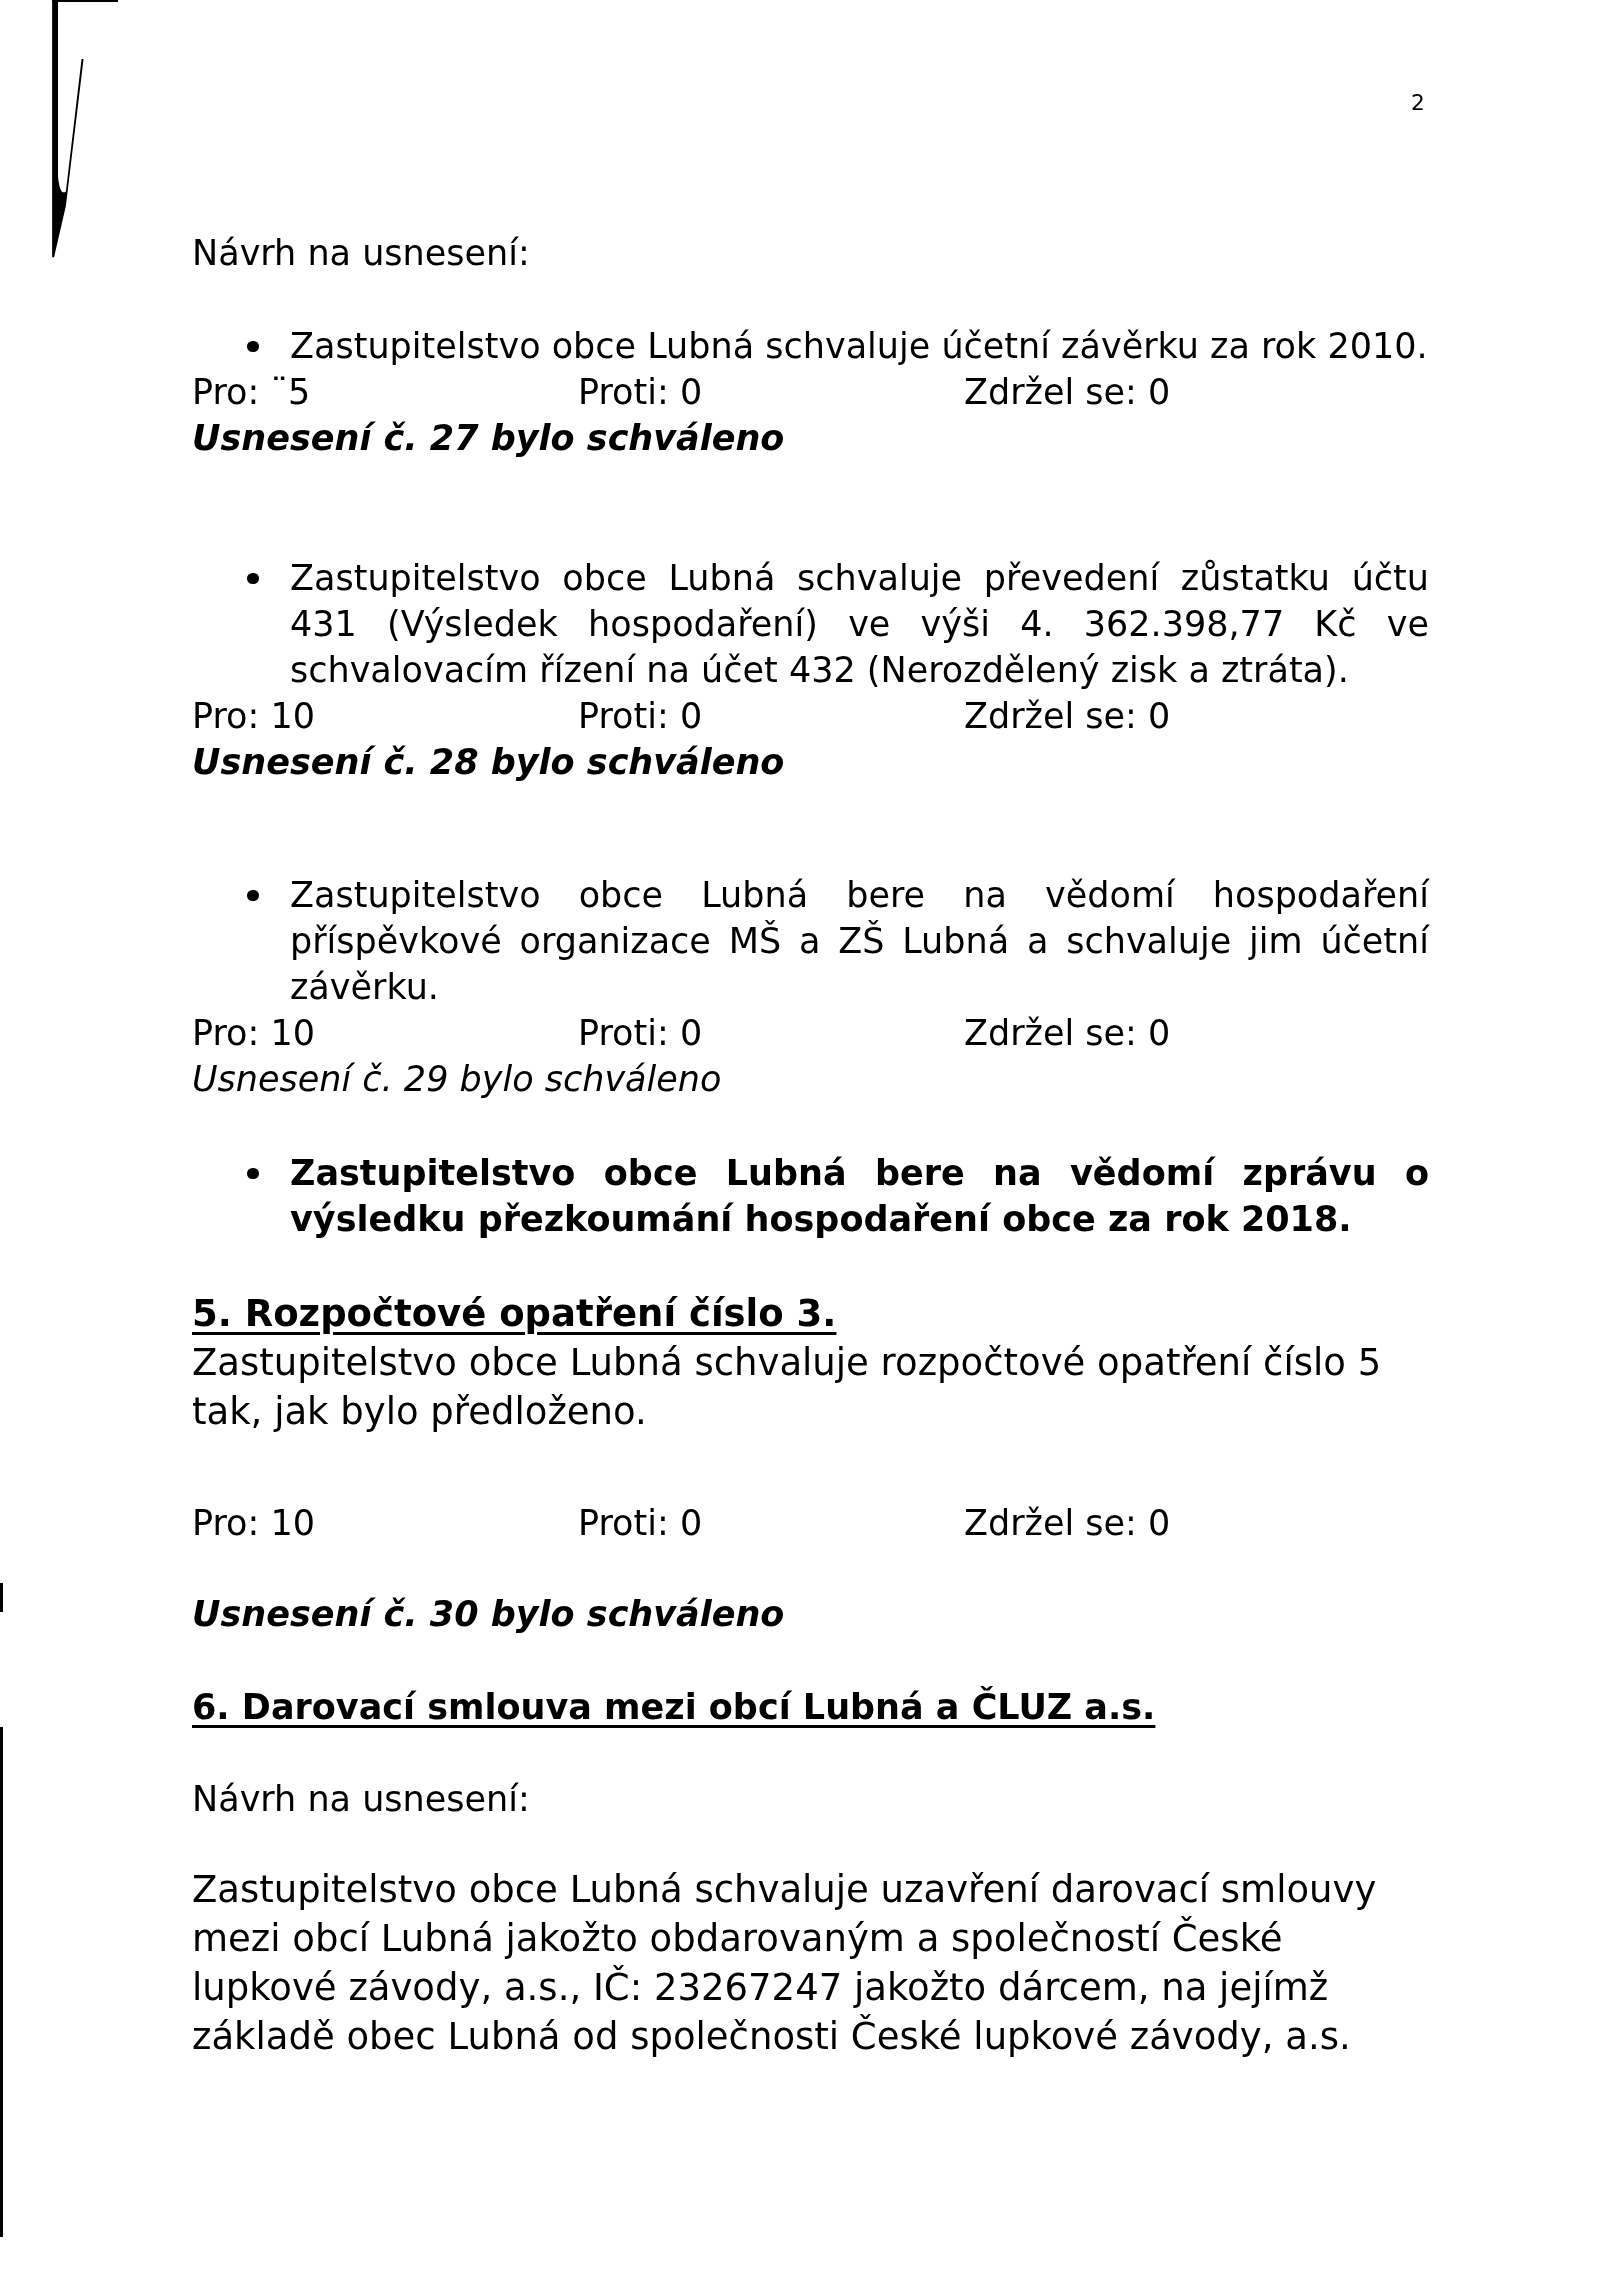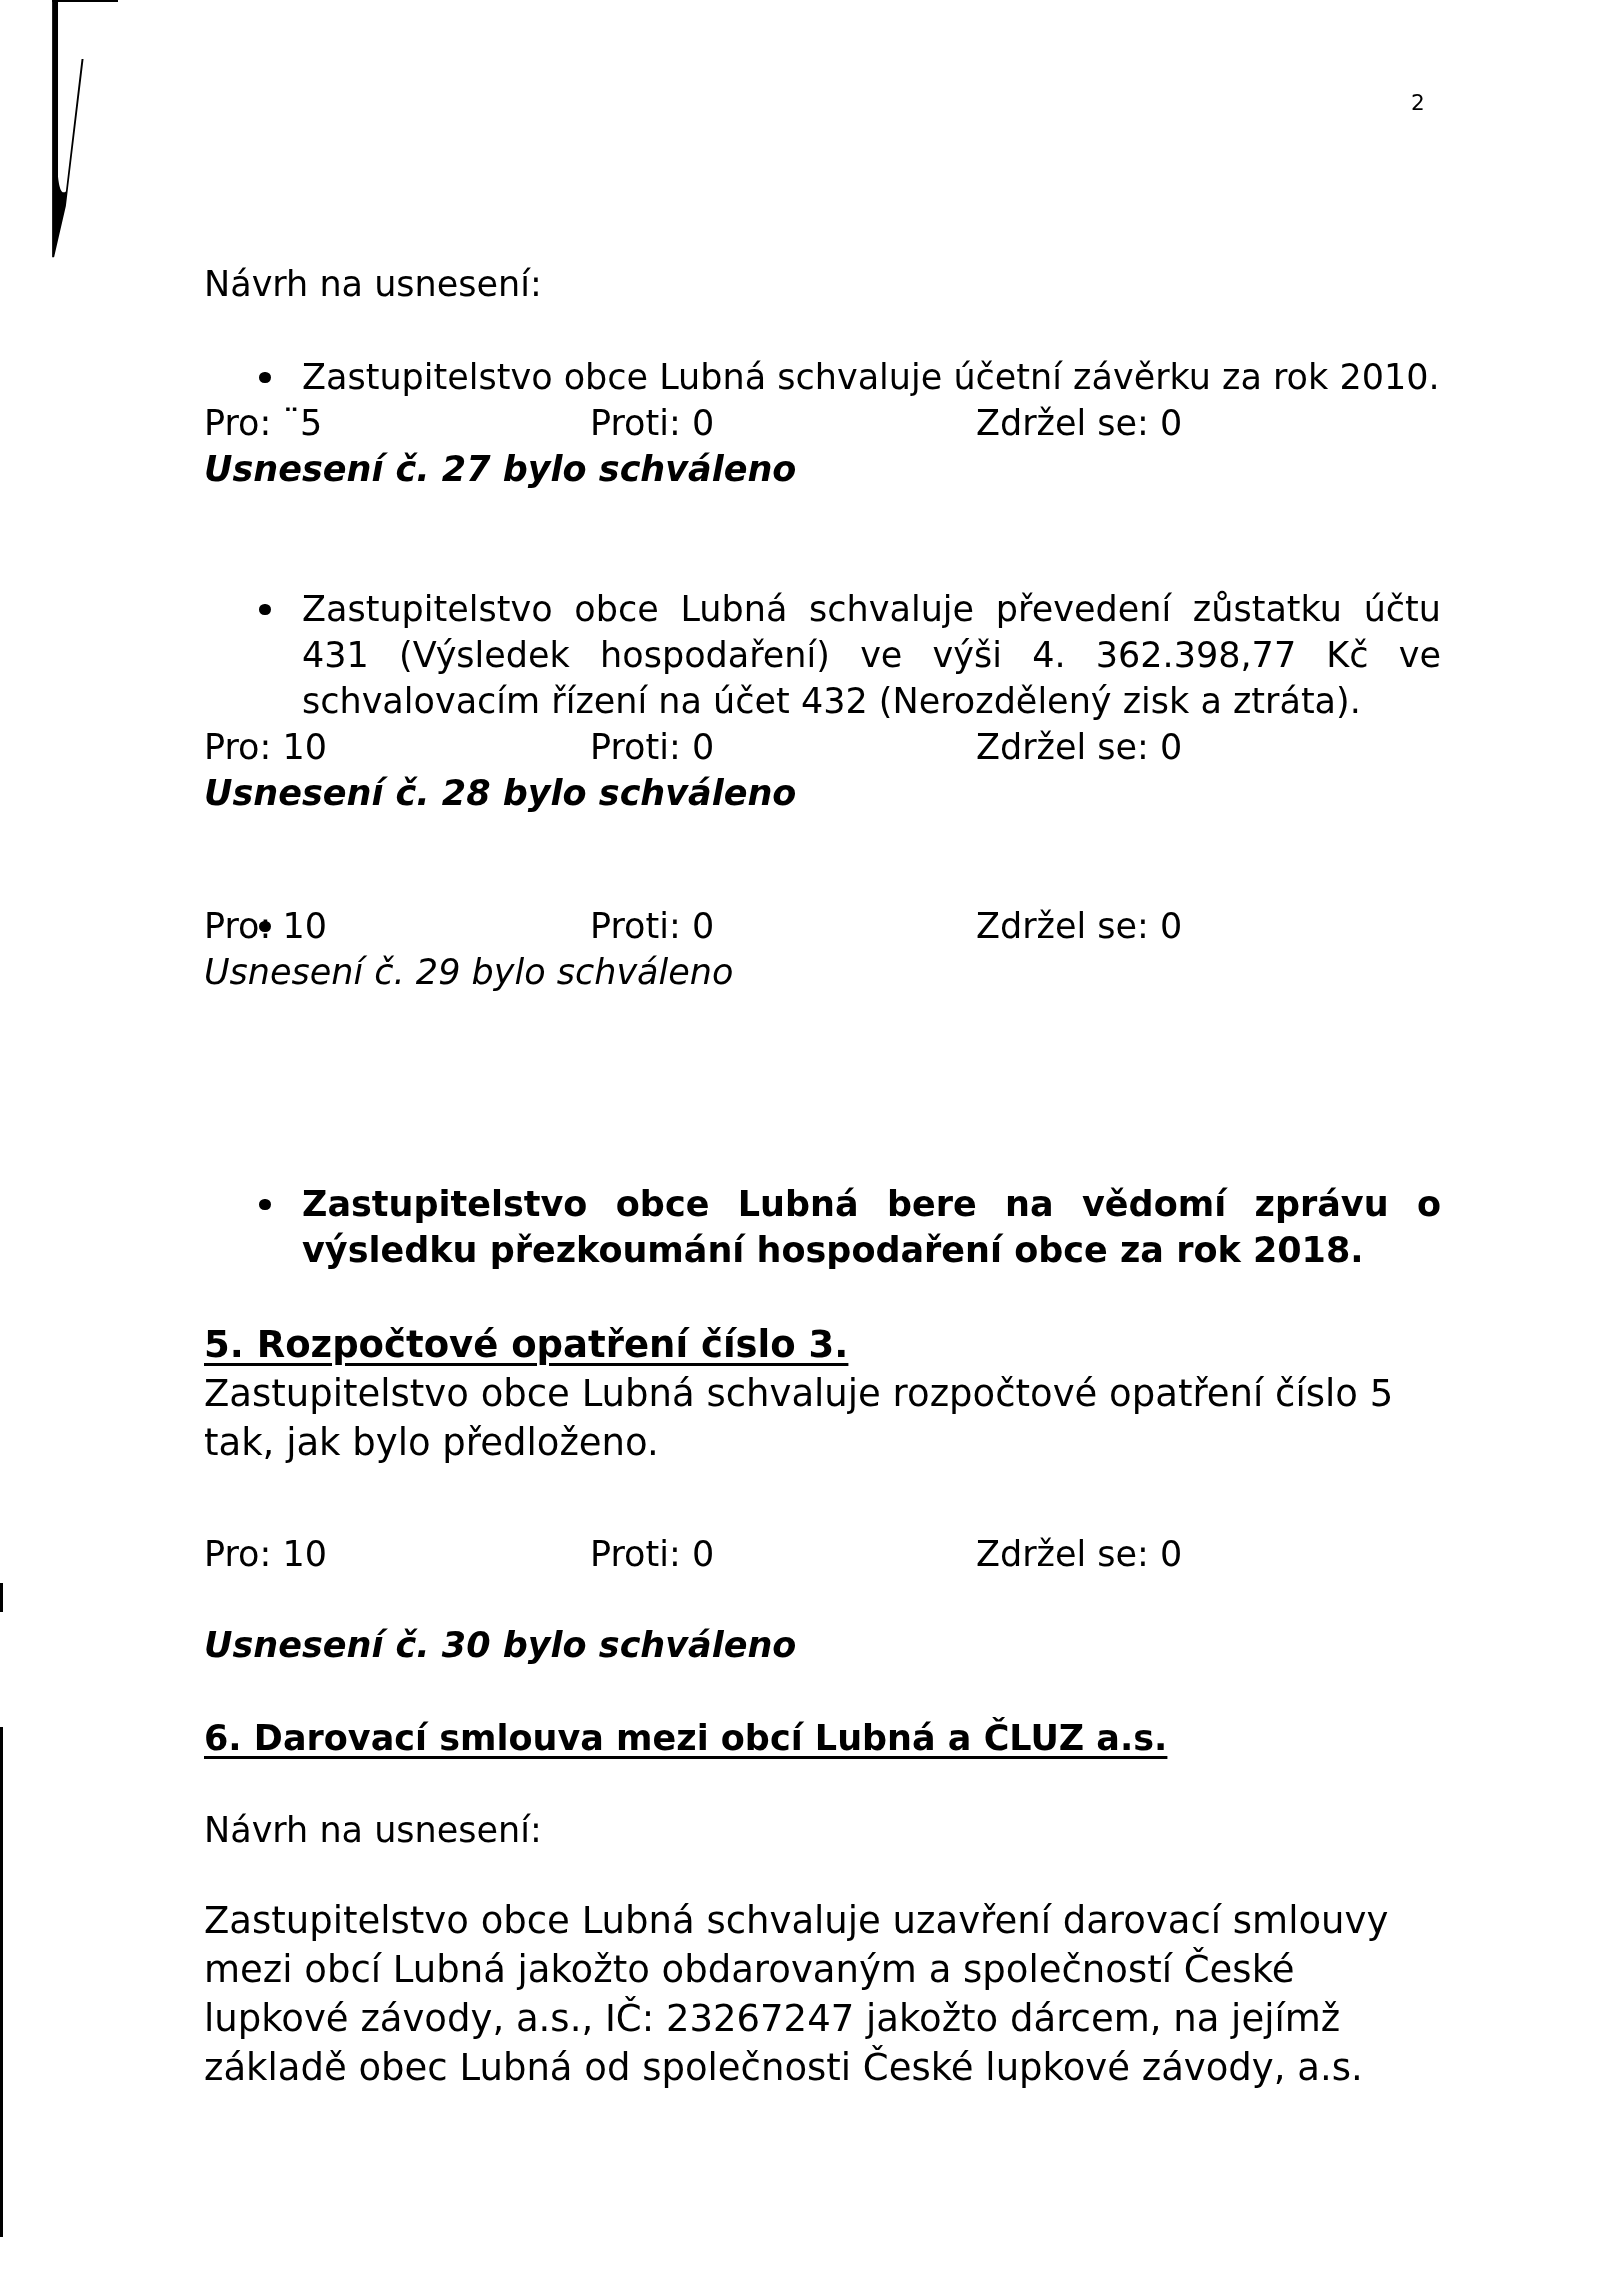--- a/index.html
+++ b/index.html
@@ -8,21 +8,21 @@
     font-family: "DejaVu Sans", sans-serif; color: #000;
   }
   .scan-mark-left {
     position: absolute; left: 0; top: 0; width: 13.7px; height: 265px;
   }
   .scan-edge-line { position: absolute; left: 0; width: 2.9px; background: #000; }
   .page-number {
     position: absolute; left: 1411px; top: 90px; font-size: 21.6px;
   }
   .page { position: absolute; left: 192px; top: 0; width: 1237px; }
-  .block { position: absolute; left: 12px; width: 1237px; font-size: 35px; line-height: 46px; margin-top: 31px; }
+  .block { position: absolute; left: 0; width: 1237px; font-size: 35px; line-height: 46px; }
   .bullet-item { position: relative; padding-left: 98px; text-align: justify; text-align-last: left; }
   .bullet-item .dot {
     position: absolute; left: 55px; top: 17.6px; width: 11.8px; height: 11.8px;
     border-radius: 50%; background: #000;
   }
   .vote-row { position: relative; height: 46px; }
   .vote-row span { position: absolute; top: 0; }
   .vote-for { left: 0; }
   .vote-against { left: 386px; }
   .vote-abstain { left: 772px; }
@@ -69,20 +69,21 @@
       <span class="vote-for">Pro: 10</span>
       <span class="vote-against">Proti: 0</span>
       <span class="vote-abstain">Zdržel se: 0</span>
     </div>
     <div class="res-bold">Usnesení č. 28  bylo schváleno</div>
   </div>
 
   <div class="block" style="top:872px;">
     <div class="bullet-item">
       <span class="dot"></span>
+      <span>Zastupitelstvo obce Lubná bere na vědomí hospodaření příspěvkové organizace MŠ a ZŠ Lubná a schvaluje jim účetní závěrku.</span>
     </div>
     <div class="vote-row">
       <span class="vote-for">Pro: 10</span>
       <span class="vote-against">Proti: 0</span>
       <span class="vote-abstain">Zdržel se: 0</span>
     </div>
     <div class="res-italic">Usnesení č. 29 bylo schváleno</div>
   </div>
 
   <div class="block" style="top:1150px;font-weight:bold;">

